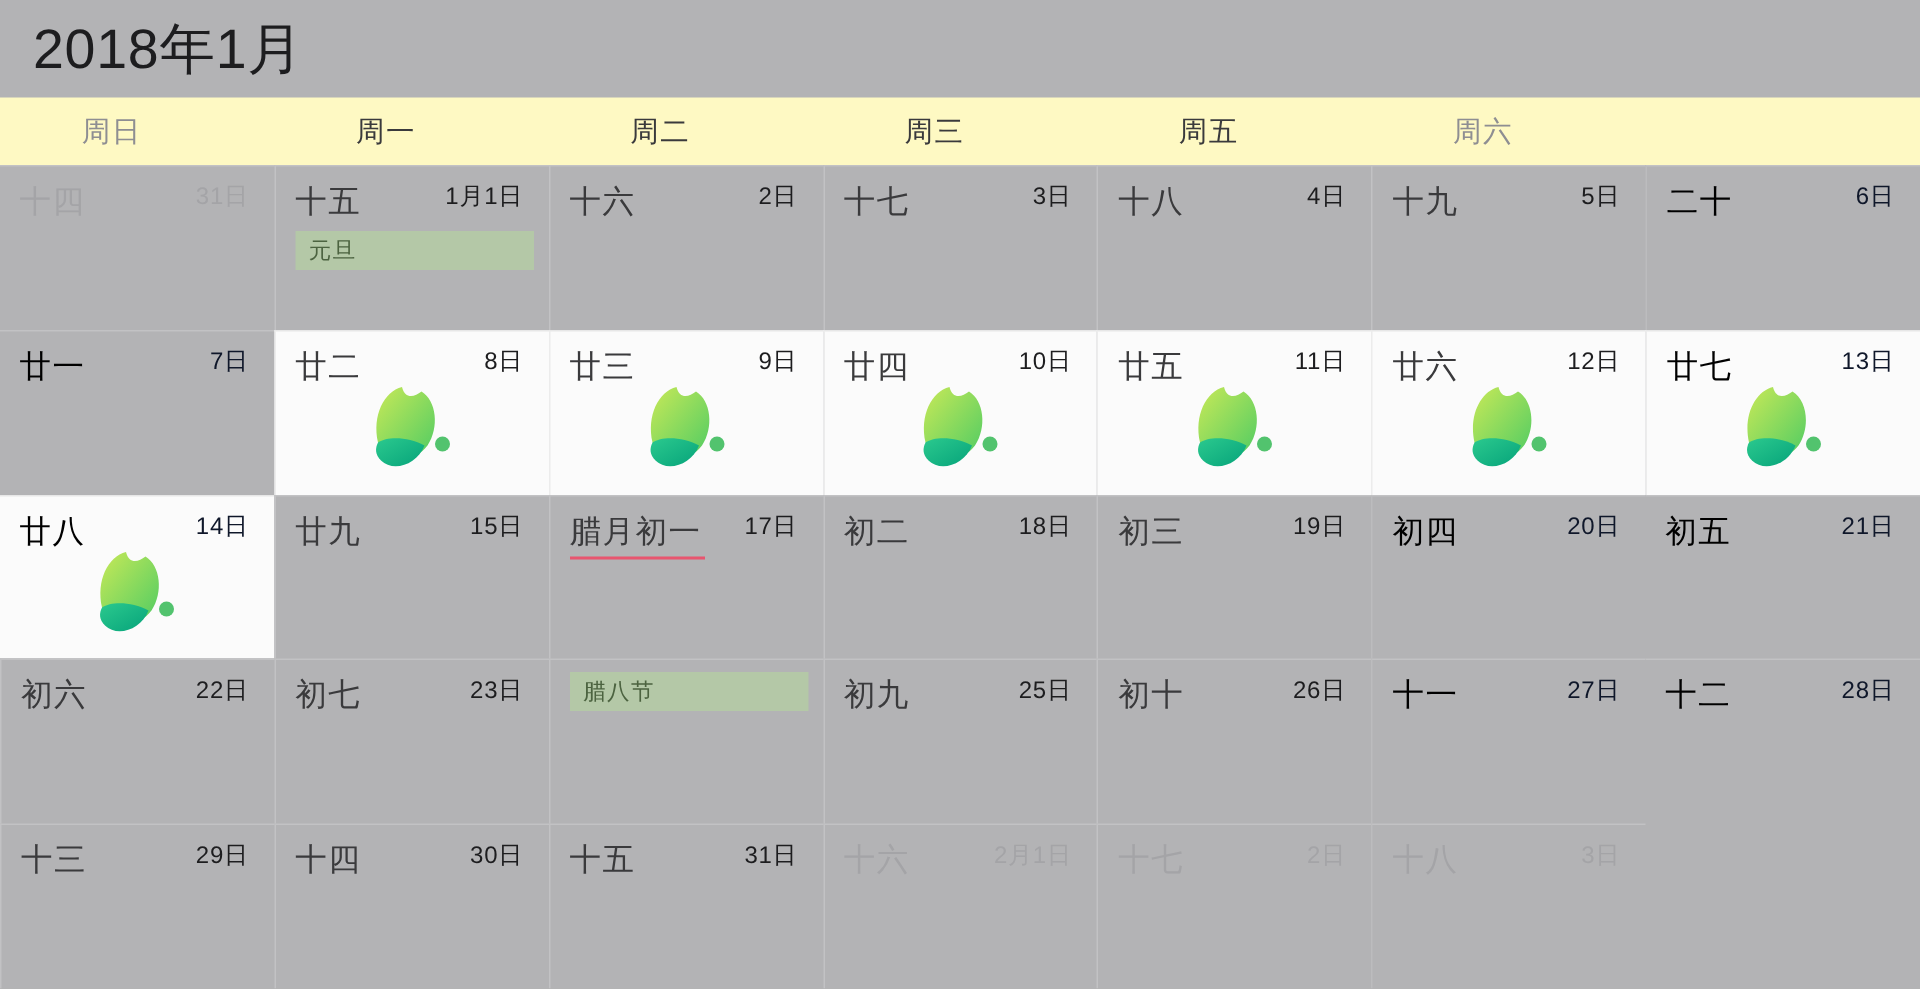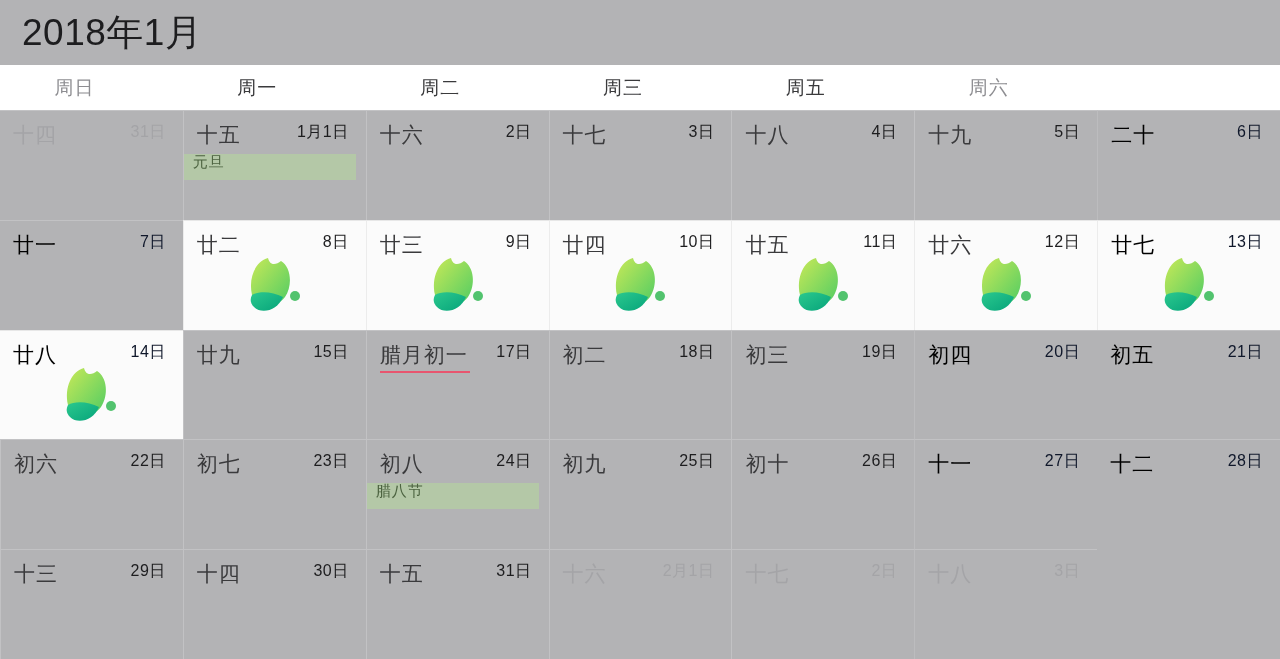--- a/index.html
+++ b/index.html
@@ -34,21 +34,21 @@
     letter-spacing:0.5px;
     line-height:1;
   }
 
   
   .weekday-row{
     height:45px;
     flex:0 0 45px;
     display:grid;
     grid-template-columns:repeat(7,1fr);
-    background:#ffffff;
+    background:#fef9c3;
     align-items:center;
   }
   .weekday-cell{
     text-align:center;
     font-size:19px;
     color:#3a3a3c;
     letter-spacing:1px;
     padding-right:34px;
     box-sizing:border-box;
   }
@@ -112,24 +112,24 @@
     font-size:16px;
     color:#1d1d1f;
     letter-spacing:0.5px;
     line-height:1.1;
   }
   .solar.dim{color:#0f172a;}
   .solar.muted{color:#a4a4a7;}
 
   
   .event-bar{
-    margin:8px 10px 0 0;
+    margin:8px 10px 0 13px;
     height:26px;
     background:#b4c8a7;
-    display:flex;
+    display:flex;align-items:center;
     padding-left:9px;
     box-sizing:border-box;
   }
   .event-label{
     font-size:15px;
     color:#4c6340;
     letter-spacing:1px;
     line-height:1;
   }
 
@@ -421,24 +421,20 @@
           <div class="solar">22日</div>
         </div>
       </div>
       <div class="day-cell col-2">
         <div class="cell-top">
           <div class="lunar">初七</div>
           <div class="solar">23日</div>
         </div>
       </div>
       <div class="day-cell col-3">
-        <div class="cell-top">
-          <div class="lunar">初八</div>
-          <div class="solar">24日</div>
-        </div>
         <div class="event-bar">
           <span class="event-label">腊八节</span>
         </div>
       </div>
       <div class="day-cell col-4">
         <div class="cell-top">
           <div class="lunar">初九</div>
           <div class="solar">25日</div>
         </div>
       </div>

